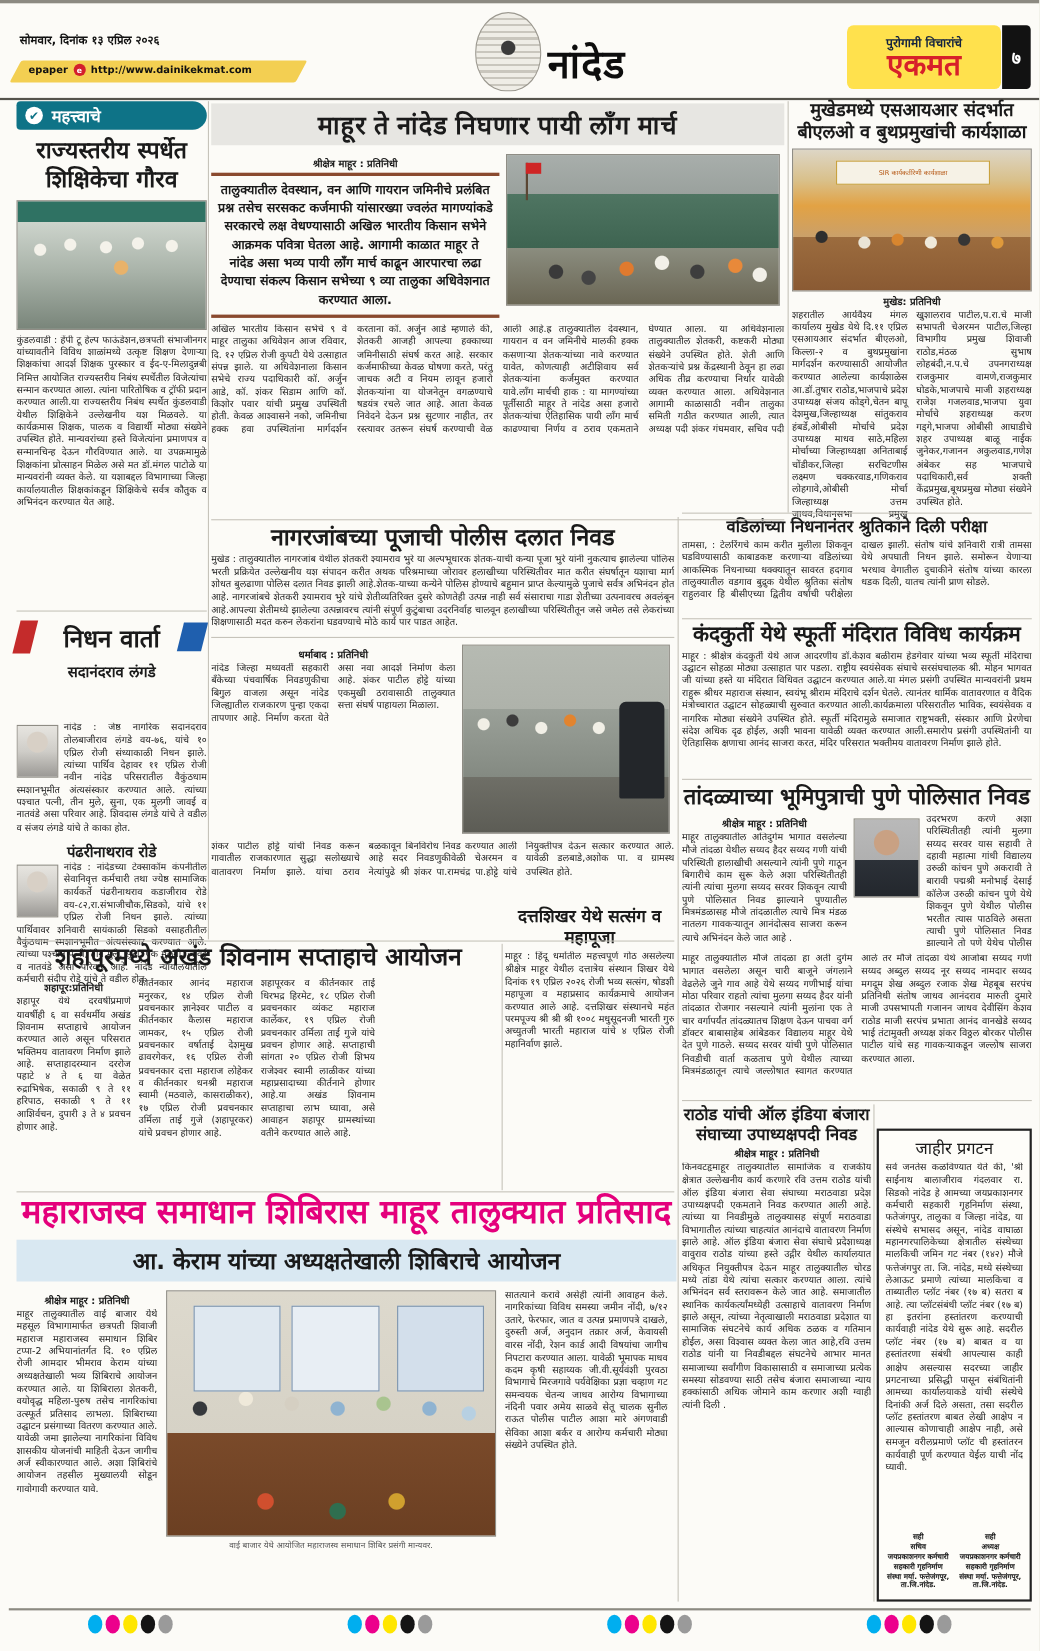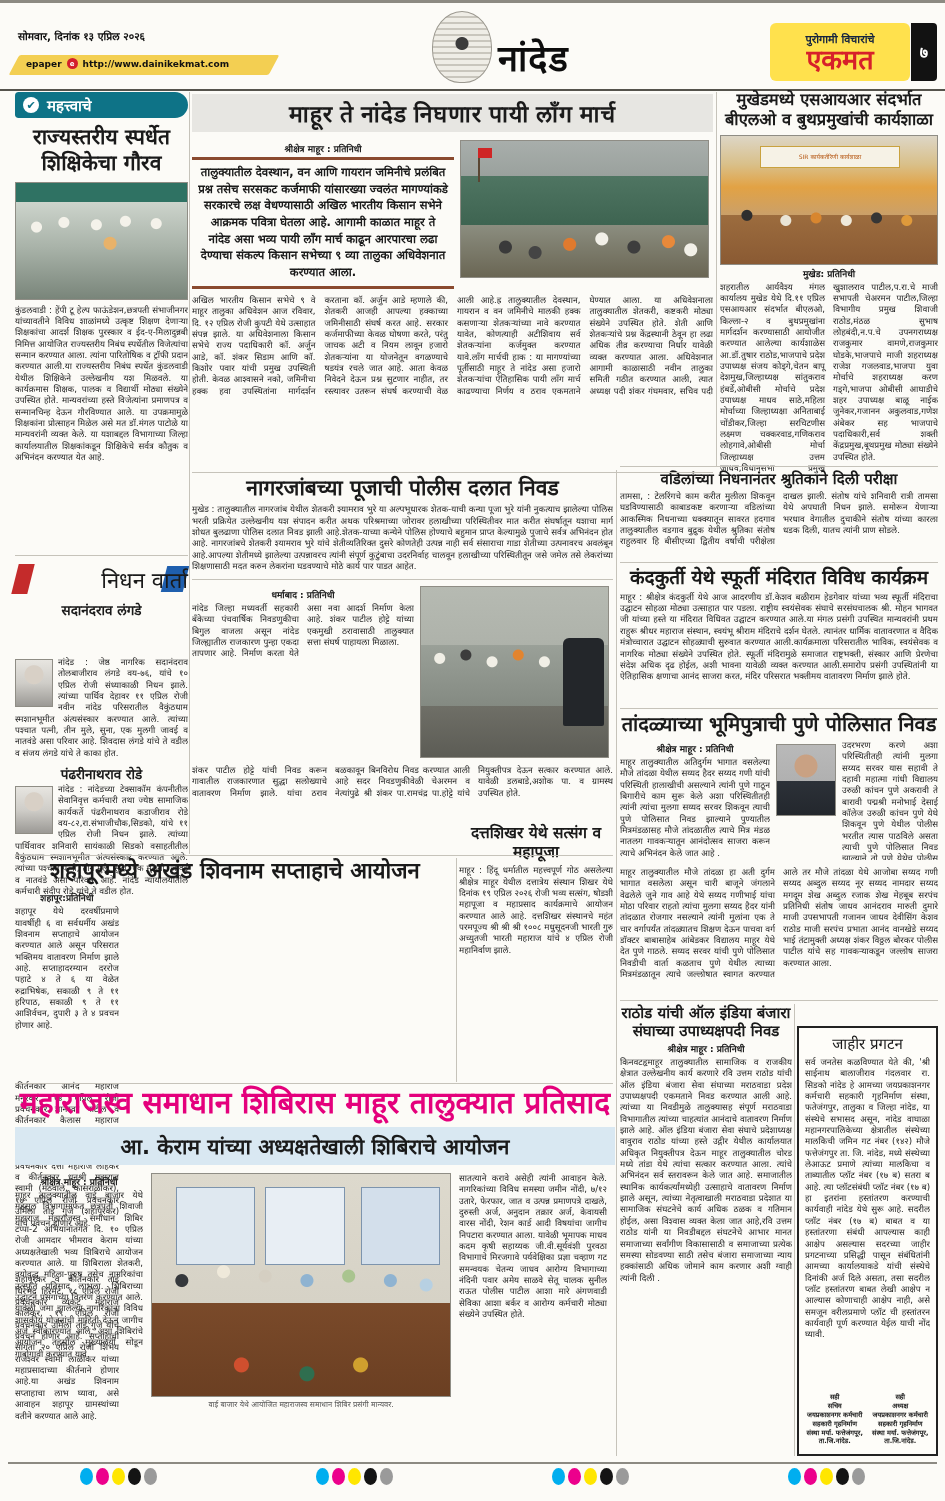--- a/index.html
+++ b/index.html
@@ -112,21 +112,21 @@
 
   
   .lead-hl{font-size:34px;line-height:1.22;font-weight:bold;text-align:center;color:#0a0a0a;}
   .lead-sub{font-size:23px;font-weight:bold;text-align:center;background:#e7e6e2;padding:3px 0;letter-spacing:1px;}
   .intro-box{border-top:3px solid #8a4a2f;border-bottom:3px solid #8a4a2f;padding:4px 6px;
              font-size:11.5px;font-weight:bold;line-height:1.45;text-align:center;}
   .mid-hl{font-weight:bold;text-align:center;line-height:1.2;}
   .nidhan-head{position:relative;height:36px;margin:4px 0 2px 0;}
   .nidhan-red{position:absolute;left:0;top:2px;width:16px;height:30px;background:#c42b2b;transform:skewX(-14deg);}
   .nidhan-blue{position:absolute;right:2px;top:4px;width:22px;height:26px;background:#1f5fae;transform:skewX(-14deg);}
-  .nidhan-text{position:absolute;left:0;right:0;top:2px;text-align:right;font-size:22px;font-weight:normal;}
+  .nidhan-text{position:absolute;left:0;right:0;top:2px;text-align:center;font-size:22px;font-weight:bold;}
   .obit-name{font-size:13.5px;font-weight:bold;text-align:center;margin:3px 0 1px 0;}
   .obit-photo{float:left;width:36px;height:46px;margin:2px 5px 1px 0;}
   .magenta-hl{font-size:30px;font-weight:bold;color:#e4007c;text-align:center;line-height:1.1;}
   .blue-sub{font-size:21px;font-weight:bold;text-align:center;background:#d9e8f2;padding:5px 0;}
   .notice-box{border:2px solid #222;padding:5px 6px;height:100%;box-sizing:border-box;background:#fefdf9;}
   .notice-title{font-size:15px;font-weight:normal;text-align:center;margin-bottom:4px;}
   .sig-row{display:flex;gap:6px;margin-top:6px;}
   .sig-col{flex:1;font-size:6.6px;font-weight:bold;text-align:center;line-height:1.35;}
 
   .cols2{column-count:2;column-gap:8px;}
@@ -254,21 +254,21 @@
         <div class="body-text clip" style="height:106px;">माहूर तालुक्यातील अतिदुर्गम भागात वसलेल्या मौजे तांदळा येथील सय्यद हैदर सय्यद गणी यांची परिस्थिती हालाखीची असल्याने त्यांनी पुणे गाठून बिगारीचे काम सुरू केले अशा परिस्थितीतही त्यांनी त्यांचा मुलगा सय्यद सरवर शिकवून त्याची पुणे पोलिसात निवड झाल्याने पुण्यातील मित्रमंडळासह मौजे तांदळातील त्याचे मित्र मंडळ नातलग गावकऱ्यातून आनंदोत्सव साजरा करून त्याचे अभिनंदन केले जात आहे .</div>
       </div>
       <div class="photo ph-portrait" style="width:58px;height:70px;margin-top:4px;"></div>
       <div class="body-text clip" style="width:96px;height:120px;">उदरभरण करणे अशा परिस्थितीतही त्यांनी मुलगा सय्यद सरवर यास सहावी ते दहावी महात्मा गांधी विद्यालय उरुळी कांचन पुणे अकरावी ते बारावी पद्मश्री मनोभाई देसाई कॉलेज उरुळी कांचन पुणे येथे शिकवून पुणे येथील पोलीस भरतीत त्यास पाठविले असता त्याची पुणे पोलिसात निवड झाल्याने तो पुणे येथेच पोलीस विभागात रुजू होणार आहे.</div>
     </div>
     <div class="body-text cols2 clip" style="height:146px;margin-top:4px;">माहूर तालुक्यातील मौजे तांदळा हा अती दुर्गम भागात वसलेला असून चारी बाजूने जंगलाने वेढलेले जुने गाव आहे येथे सय्यद गणीभाई यांचा मोठा परिवार राहतो त्यांचा मुलगा सय्यद हैदर यांनी तांदळात रोजगार नसल्याने त्यांनी मुलांना एक ते चार वर्गापर्यंत तांदळ्यातच शिक्षण देऊन पाचवा वर्ग डॉक्टर बाबासाहेब आंबेडकर विद्यालय माहूर येथे देत पुणे गाठले. सय्यद सरवर यांची पुणे पोलिसात निवडीची वार्ता कळताच पुणे येथील त्याच्या मित्रमंडळातून त्याचे जल्लोषात स्वागत करण्यात आले तर मौजे तांदळा येथे आजोबा सय्यद गणी सय्यद अब्दुल सय्यद नूर सय्यद नामदार सय्यद मगदूम शेख अब्दुल रजाक शेख मेहबूब सरपंच प्रतिनिधी संतोष जाधव आनंदराव मारुती दुमारे माजी उपसभापती गजानन जाधव देवीसिंग केशव राठोड माजी सरपंच प्रभाता आनंद वानखेडे सय्यद भाई तंटामुक्ती अध्यक्ष शंकर विठ्ठल बोरकर पोलीस पाटील यांचे सह गावकऱ्याकडून जल्लोष साजरा करण्यात आला.</div>
   </div>
 
   <div class="abs" style="left:15px;top:858px;width:440px;height:224px;">
     <div class="mid-hl" style="font-size:22px;">शहापूरमध्ये अखंड शिवनाम सप्ताहाचे आयोजन</div>
-    <div style="display:flex;gap:7px;margin-top:5px;flex-direction:column;">
+    <div style="display:flex;gap:7px;margin-top:5px;">
       <div style="width:104px;">
         <div class="byline">शहापूर:प्रतिनिधी</div>
         <div class="body-text clip" style="height:168px;">शहापूर येथे दरवर्षीप्रमाणे यावर्षीही ६ वा सर्वधर्मीय अखंड शिवनाम सप्ताहाचे आयोजन करण्यात आले असून परिसरात भक्तिमय वातावरण निर्माण झाले आहे. सप्ताहादरम्यान दररोज पहाटे ४ ते ६ या वेळेत रुद्राभिषेक, सकाळी ९ ते ११ हरिपाठ, सकाळी ९ ते ११ आशिर्वचन, दुपारी ३ ते ४ प्रवचन होणार आहे.</div>
       </div>
       <div class="body-text clip" style="width:104px;height:186px;">कीर्तनकार आनंद महाराज मनुरकर, १४ एप्रिल रोजी प्रवचनकार ज्ञानेश्वर पाटील व कीर्तनकार कैलास महाराज जामकर, १५ एप्रिल रोजी प्रवचनकार वर्षाताई देशमुख ढावरगेकर, १६ एप्रिल रोजी प्रवचनकार दत्ता महाराज लोहेकर व कीर्तनकार धनश्री महाराज स्वामी (मठवाले, कासराळीकर), १७ एप्रिल रोजी प्रवचनकार उर्मिला ताई गुजे (शहापूरकर) यांचे प्रवचन होणार आहे.</div>
       <div class="body-text clip" style="width:104px;height:186px;">शहापूरकर व कीर्तनकार ताई धिरभद्र हिरमेट, १८ एप्रिल रोजी प्रवचनकार व्यंकट महाराज कार्लेकर, १९ एप्रिल रोजी प्रवचनकार उर्मिला ताई गुजे यांचे प्रवचन होणार आहे. सप्ताहाची सांगता २० एप्रिल रोजी शिभय राजेश्वर स्वामी लाळीकर यांच्या महाप्रसादाच्या कीर्तनाने होणार आहे.या अखंड शिवनाम सप्ताहाचा लाभ घ्यावा, असे आवाहन शहापूर ग्रामस्थांच्या वतीने करण्यात आले आहे.</div>
     </div>
   </div>
 
   <div class="abs" style="left:459px;top:824px;width:154px;height:224px;">

